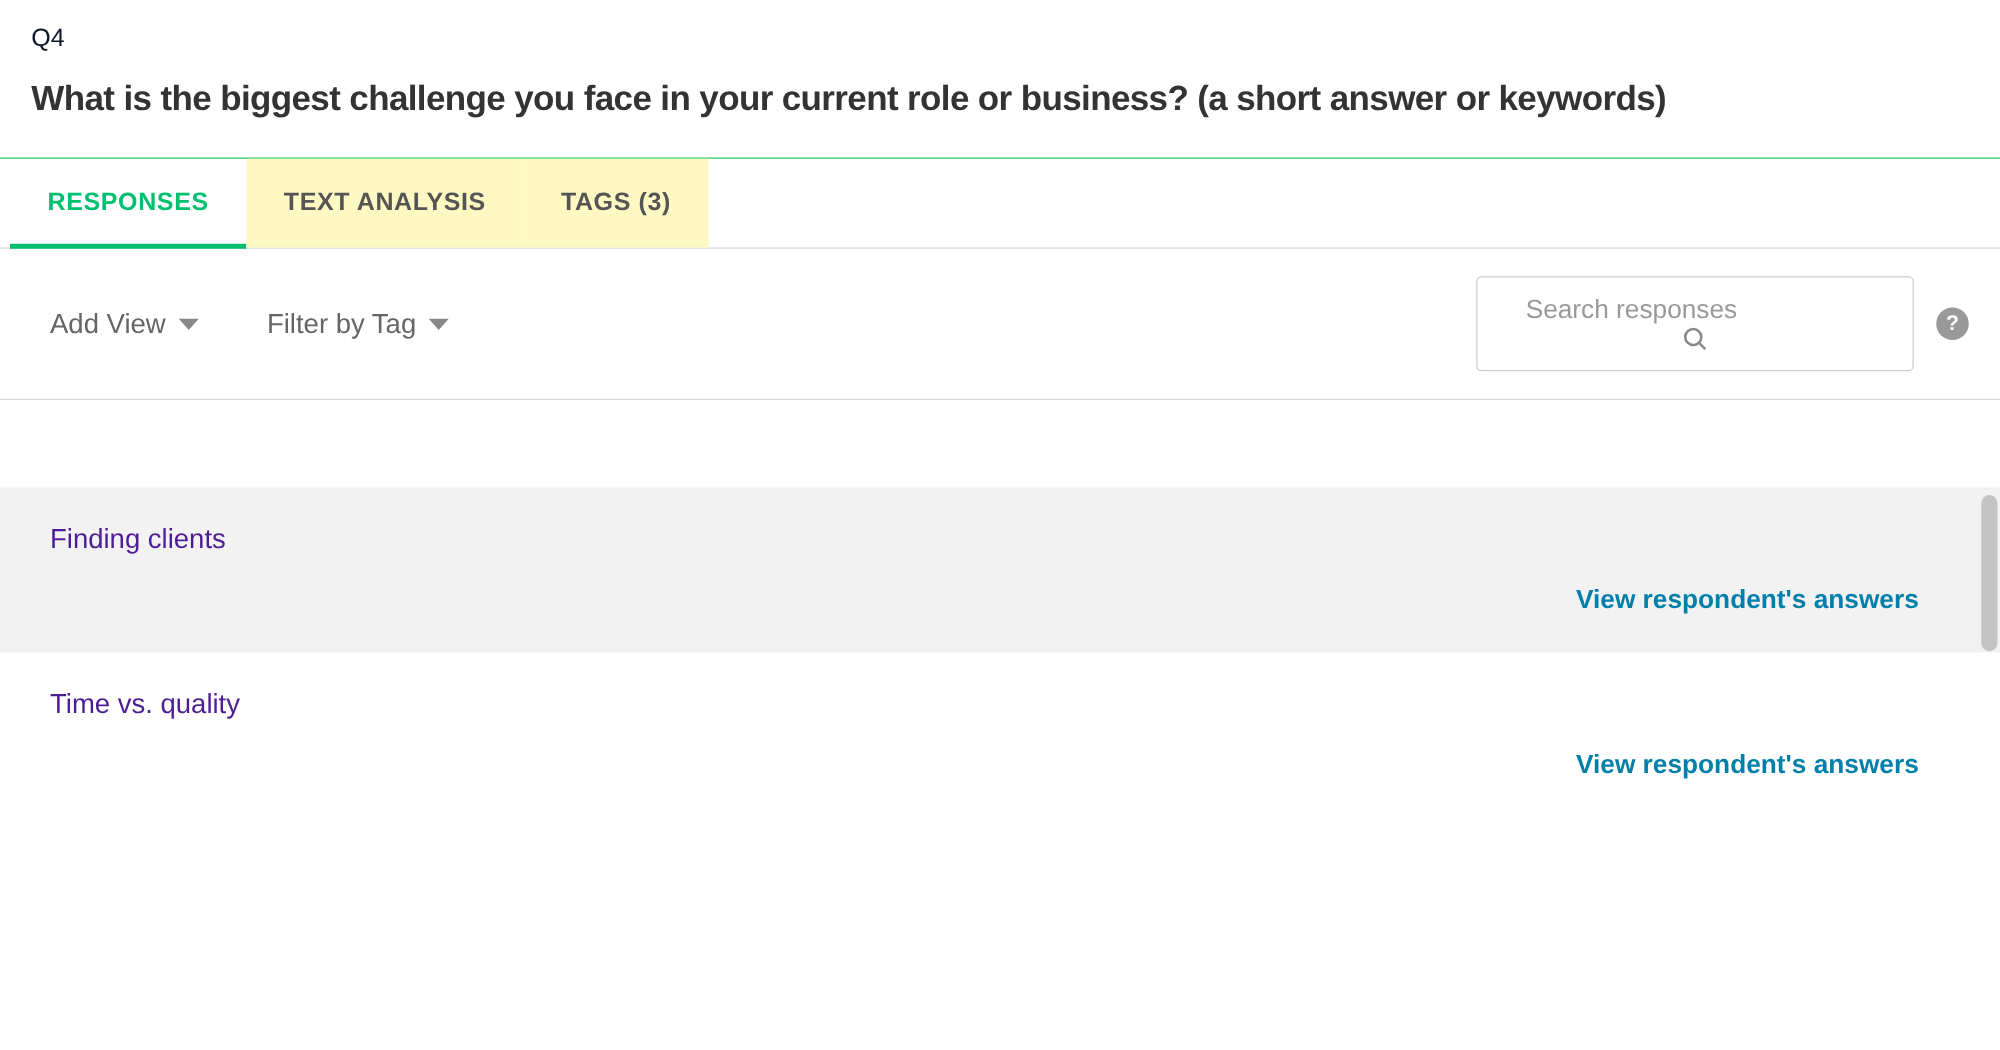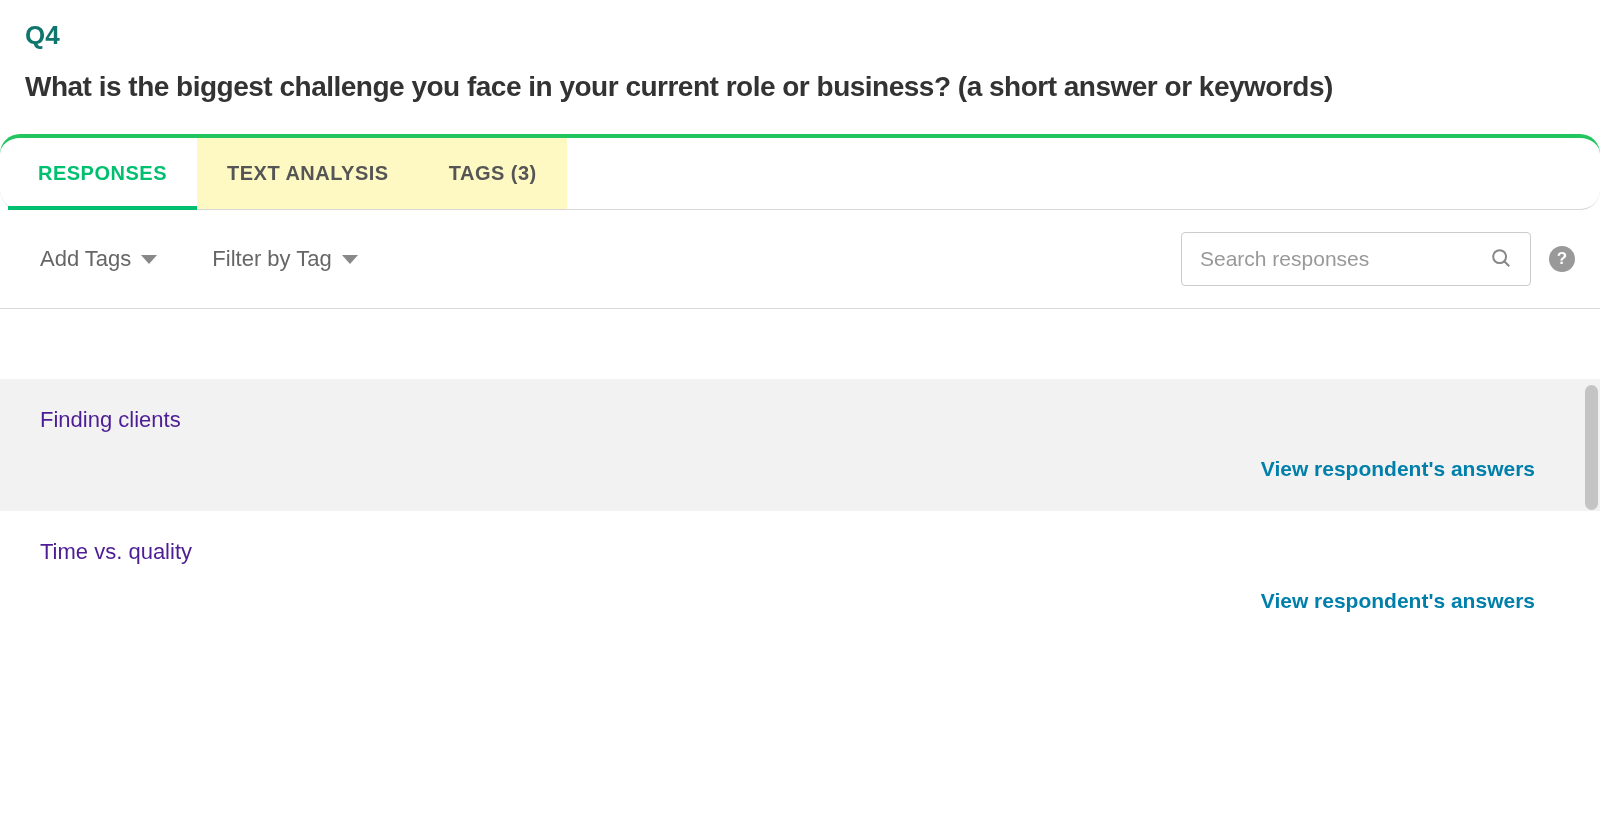--- a/index.html
+++ b/index.html
@@ -12,38 +12,37 @@
       background: #ffffff;
       color: #333333;
       width: 1600px;
       height: 840px;
       overflow: hidden;
     }
     .header {
       padding: 20px 25px 30px 25px;
     }
     .question-number {
-      font-size: 26px;
-      font-weight: 700;
-      color: #0f766e;
+      font-size: 20px;
+      font-weight: 400;
+      color: #0f172a;
       margin-bottom: 18px;
     }
     .question-text {
       font-size: 28px;
       font-weight: 700;
       color: #333333;
       line-height: 1.25;
       letter-spacing: -0.5px;
     }
     .tabs-bar {
       display: flex;
-      border-top: 4px solid #22c55e;
+      border-top: 1px solid #22c55e;
       border-bottom: 1px solid #d8d8d8;
       padding-left: 8px;
-      border-radius: 20px;
     }
     .tab {
       padding: 24px 30px;
       font-size: 20px;
       font-weight: 600;
       letter-spacing: 0.5px;
       color: #555555;
       cursor: pointer;
       position: relative;
     }
@@ -89,26 +88,27 @@
       border-right: 8px solid transparent;
       border-top: 9px solid #888888;
     }
     .toolbar-right {
       display: flex;
       align-items: center;
       gap: 18px;
     }
     .search-box {
       display: flex;
-      align-items: flex-start;
+      align-items: center;
       border: 1px solid #cccccc;
       border-radius: 4px;
       padding: 14px 18px;
       width: 350px;
       background: #ffffff;
+      flex-direction: column;
     }
     .search-input {
       border: none;
       outline: none;
       font-size: 21px;
       color: #333333;
       flex: 1;
       background: transparent;
     }
     .search-input::placeholder {
@@ -174,21 +174,21 @@
 
 <div class="tabs-bar">
   <div class="tab active">RESPONSES</div>
   <div class="tab highlighted">TEXT ANALYSIS</div>
   <div class="tab highlighted">TAGS (3)</div>
 </div>
 
 <div class="toolbar">
   <div class="toolbar-left">
     <div class="toolbar-item">
-      <span>Add Tags</span>
+      <span>Add View</span>
       <span class="caret-down"></span>
     </div>
     <div class="toolbar-item">
       <span>Filter by Tag</span>
       <span class="caret-down"></span>
     </div>
   </div>
   <div class="toolbar-right">
     <div class="search-box">
       <input class="search-input" type="text" placeholder="Search responses" style="">

